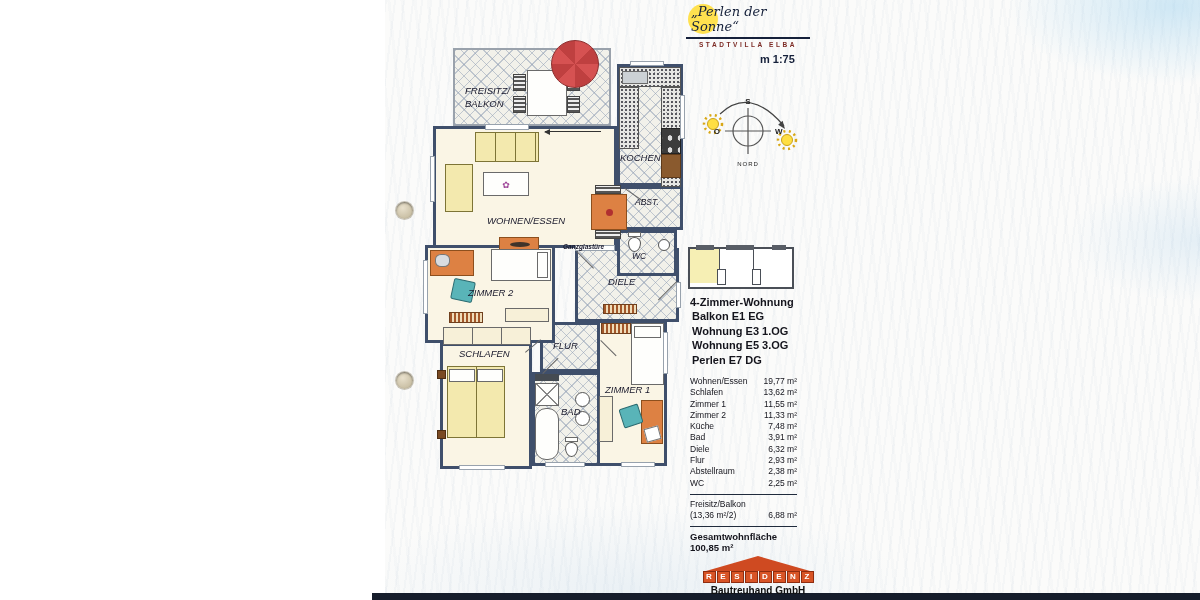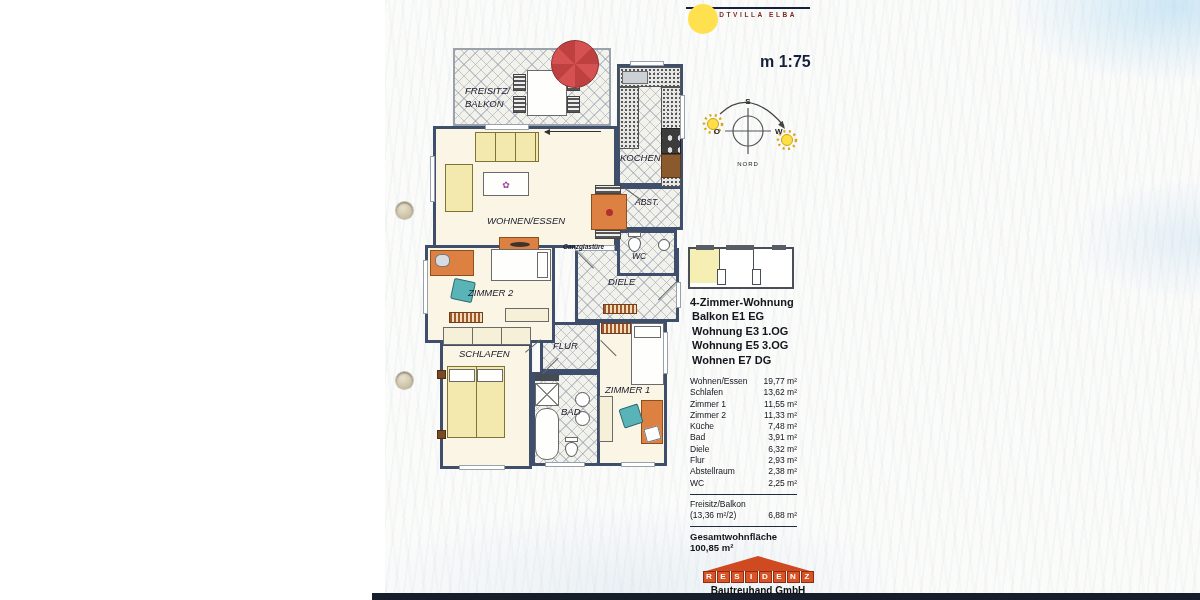--- a/index.html
+++ b/index.html
@@ -50,21 +50,21 @@
   .shower{background-image:
     linear-gradient(45deg, transparent 47%, #888 47% 53%, transparent 53%),
     linear-gradient(-45deg, transparent 47%, #888 47% 53%, transparent 53%);}
   
   #brand{position:absolute;left:686px;top:4px;width:124px;z-index:4;}
   #brand .sun{position:absolute;left:2px;top:0;width:30px;height:30px;border-radius:50%;background:#ffe14f;}
   #brand .title{position:relative;font-family:"DejaVu Serif",serif;font-style:italic;font-size:13px;
     color:#15203a;margin-left:5px;z-index:1;}
   #brand .rule{border-top:2px solid #15203a;margin-top:3px;}
   #brand .sub{font-size:6.5px;font-weight:bold;letter-spacing:2.6px;color:#7c2a24;text-align:center;margin-top:2px;}
-  #scale{position:absolute;left:760px;top:53px;font-size:16px;font-weight:bold;color:#15203a;}
+  #scale{position:absolute;left:760px;top:53px;font-size:11px;font-weight:bold;color:#15203a;}
   #keyplan{position:absolute;left:688px;top:247px;width:102px;height:38px;border:2px solid #4a4f57;background:#fff;z-index:3;}
   #keyplan .cell-y{position:absolute;left:0;top:0;width:29px;height:34px;background:#f6efb4;border-right:1px solid #4a4f57;}
   #keyplan .div1{position:absolute;left:63px;top:0;width:1px;height:34px;background:#4a4f57;}
   #keyplan .bar{position:absolute;top:-4px;height:5px;background:#595e66;}
   #keyplan .porch{position:absolute;top:20px;width:7px;height:14px;background:#fff;border:1px solid #4a4f57;}
   #info{position:absolute;left:690px;top:296px;width:107px;color:#14141c;z-index:4;}
   #info .type{font-size:11px;font-weight:bold;margin-bottom:1px;}
   #info .unit{font-size:11px;font-weight:bold;line-height:14.5px;padding-left:2px;}
   #info .tbl{margin-top:9px;}
   #info .arow{display:flex;justify-content:space-between;font-size:8.5px;line-height:11.3px;}
@@ -197,20 +197,21 @@
   <div class="lbl" style="left:138px;top:203px;font-size:6.5px;font-weight:bold;">Ganzglastüre</div>
   <div class="lbl" style="left:43px;top:247px;">ZIMMER 2</div>
   <div class="lbl" style="left:34px;top:308px;">SCHLAFEN</div>
   <div class="lbl" style="left:128px;top:300px;">FLUR</div>
   <div class="lbl" style="left:136px;top:366px;">BAD</div>
   <div class="lbl" style="left:180px;top:344px;">ZIMMER 1</div>
 </div>
 
 <div id="brand">
   <div class="sun"></div>
+  <div class="title">„Perlen der Sonne“</div>
   <div class="rule"></div>
   <div class="sub">STADTVILLA ELBA</div>
 </div>
 <div id="scale">m 1:75</div>
 
 <svg id="compass" style="position:absolute;left:698px;top:88px;z-index:3;" width="104" height="84" viewBox="0 0 104 84">
   <circle cx="15" cy="36" r="5.5" fill="#ffdf43" stroke="#c9a11e"></circle>
   <circle cx="15" cy="36" r="9" fill="none" stroke="#d8a716" stroke-width="2.5" stroke-dasharray="2 3.5"></circle>
   <circle cx="89" cy="52" r="5.5" fill="#ffdf43" stroke="#c9a11e"></circle>
   <circle cx="89" cy="52" r="9" fill="none" stroke="#d8a716" stroke-width="2.5" stroke-dasharray="2 3.5"></circle>
@@ -233,21 +234,21 @@
   <div class="bar" style="left:82px;width:14px;"></div>
   <div class="porch" style="left:27px;"></div>
   <div class="porch" style="left:62px;"></div>
 </div>
 
 <div id="info">
   <div class="type">4-Zimmer-Wohnung</div>
   <div class="unit">Balkon E1 EG</div>
   <div class="unit">Wohnung E3 1.OG</div>
   <div class="unit">Wohnung E5 3.OG</div>
-  <div class="unit">Wohnen E7 DG</div>
+  <div class="unit">Perlen E7 DG</div>
   <div class="tbl">
     <div class="arow">
         <span>Wohnen/Essen</span>
         <span>19,77 m²</span>
       </div>
     <div class="arow">
         <span>Schlafen</span>
         <span>13,62 m²</span>
       </div>
     <div class="arow">

